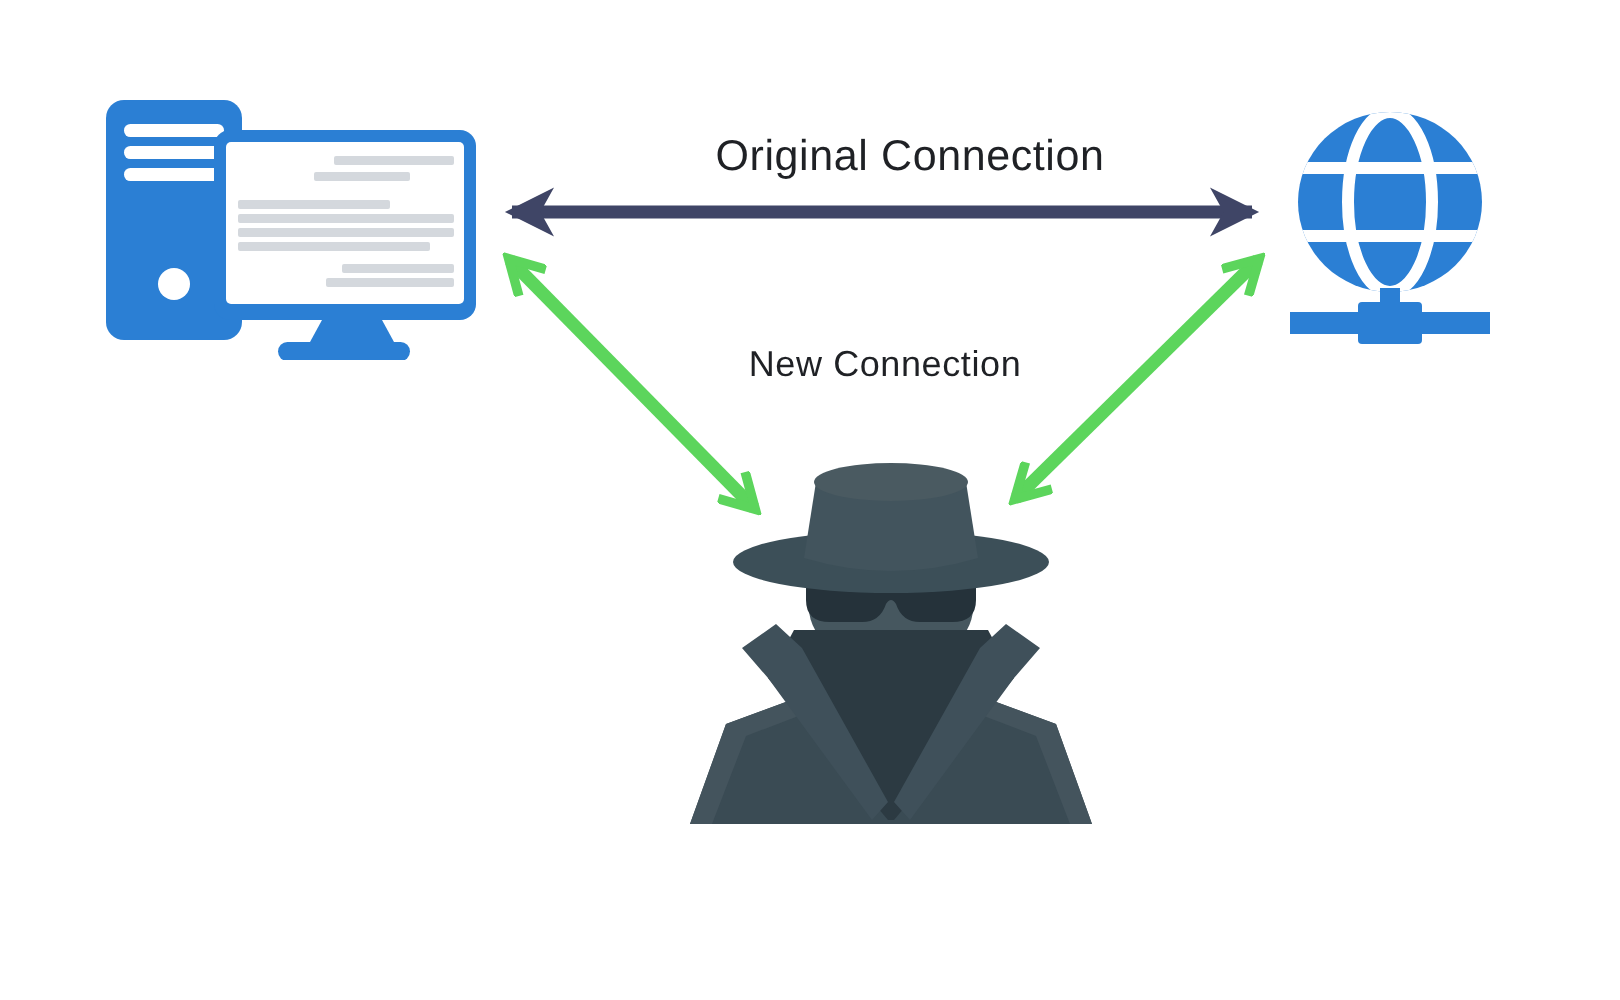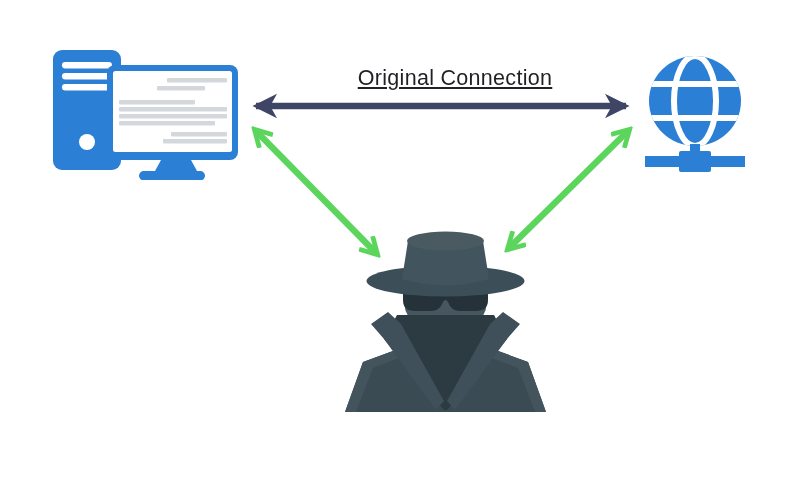--- a/index.html
+++ b/index.html
@@ -5,21 +5,21 @@
   html,body{margin:0;padding:0;background:#fff;}
   .canvas{
     position:relative;width:810px;height:500px;background:var(--background,#fff);
     font-family:"Liberation Sans","DejaVu Sans",sans-serif;overflow:hidden;
   }
   .abs{position:absolute;}
   .label{
     color:var(--text,#1f2125);text-align:center;white-space:nowrap;
     letter-spacing:0.3px;
   }
-  .label-original{left:300px;top:66px;width:310px;font-size:21.5px;text-decoration:underline;}
+  .label-original{left:300px;top:66px;width:310px;font-size:21.5px;}
   .label-new{left:330px;top:172px;width:225px;font-size:18px;}
   .label-mitm{left:315px;top:433px;width:256px;font-size:21px;}
   svg{display:block;}
 </style>
 </head>
 <body>
 
 <div class="canvas">
 
   <svg class="abs" style="left:45px;top:30px" width="200" height="150" viewBox="0 0 200 150">
@@ -82,20 +82,21 @@
         <path d="M2,1.5 L10,6 L2,10.5" fill="none" style="stroke:var(--arrow_green)" stroke-width="2.6" stroke-linecap="square"></path>
       </marker>
     </defs>
     <line x1="12" y1="14" x2="134" y2="138" style="stroke:var(--arrow_green)" stroke-width="6.5" marker-start="url(#greenHead)" marker-end="url(#greenHead)"></line>
   </svg>
 
   <svg class="abs" style="left:496px;top:116px" width="145" height="147" viewBox="0 0 145 147">
     <line x1="133" y1="14" x2="12" y2="133" style="stroke:var(--arrow_green)" stroke-width="6.5" marker-start="url(#greenHead)" marker-end="url(#greenHead)"></line>
   </svg>
 
+  <div class="abs label label-new">New Connection</div>
 
   <svg class="abs" style="left:343px;top:229px" width="205" height="185" viewBox="0 0 205 185">
 
     <polygon points="2,183 20,133 58,119 147,119 185,133 203,183" style="fill:var(--spy_dark)"></polygon>
     <polygon points="2,183 20,133 58,119 64,126 30,139 13,183" style="fill:var(--spy_facet)"></polygon>
     <polygon points="203,183 185,133 147,119 141,126 175,139 192,183" style="fill:var(--spy_facet)"></polygon>
 
     <ellipse cx="102.5" cy="75" rx="41" ry="29" style="fill:var(--spy_head)"></ellipse>
     <ellipse cx="84" cy="70" rx="15" ry="9" style="fill:var(--spy_face)"></ellipse>
 

